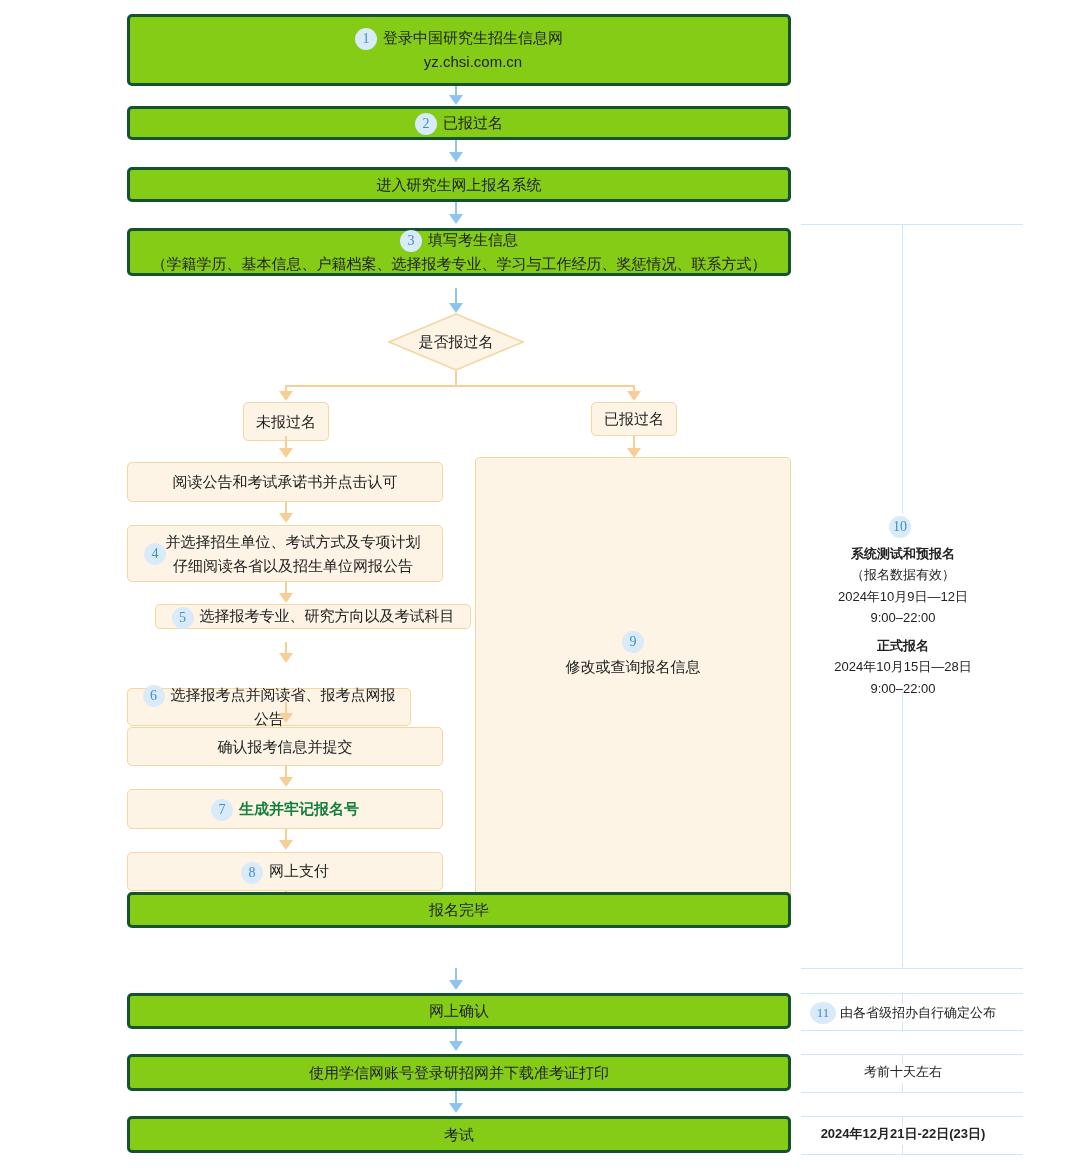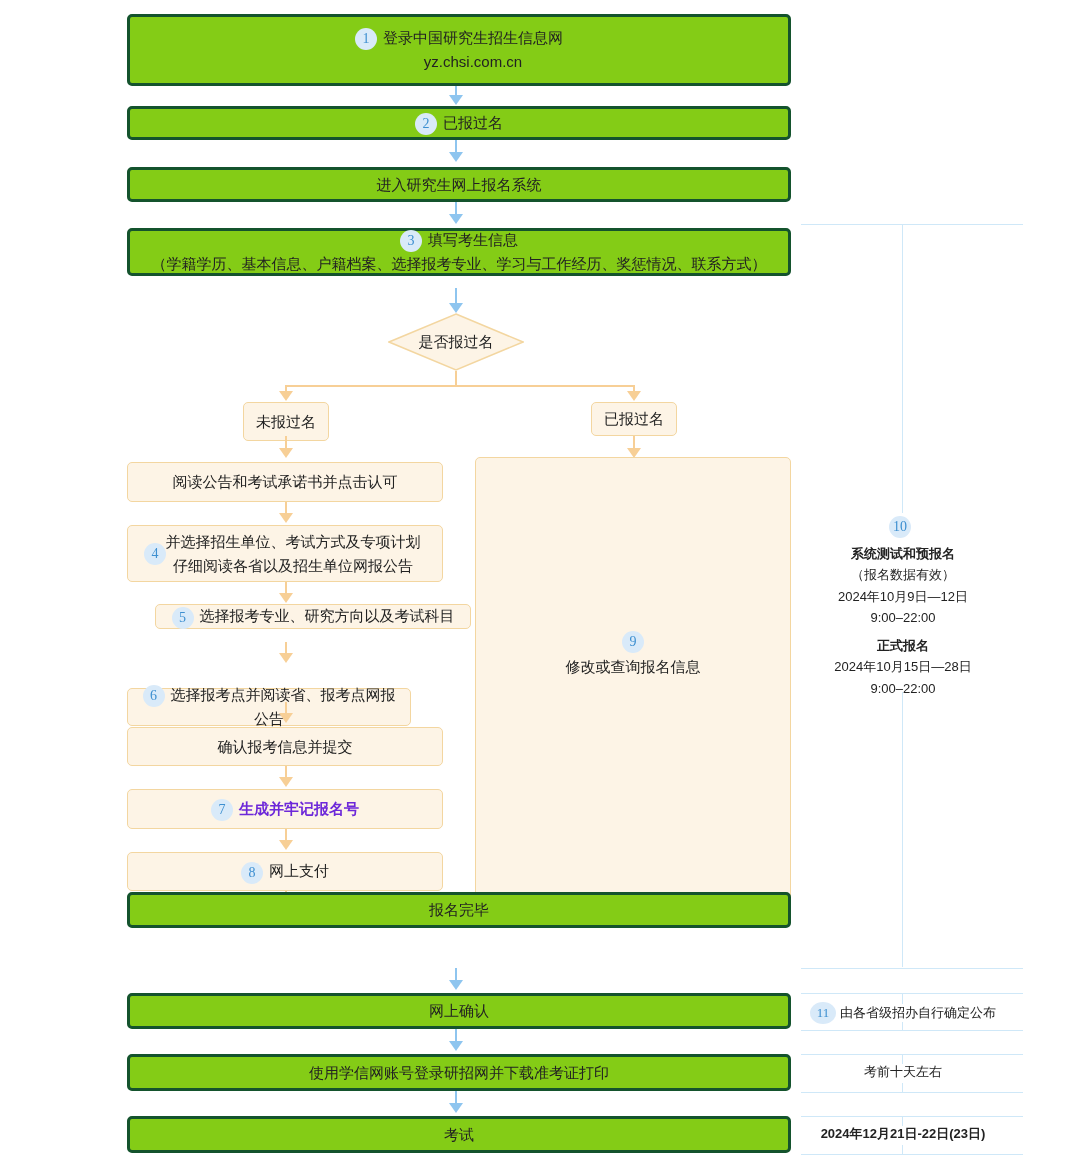--- a/index.html
+++ b/index.html
@@ -65,21 +65,21 @@
   .badge.wide {
     width: 26px;
     border-radius: 50%;
   }
   .badge.floating {
     position: absolute;
     margin: 0;
   }
 
   .line1 { display: block; }
-  .redtext { color: #6d28d9; font-weight: bold; }
+  .redtext { color: #15803d; font-weight: bold; }
   .strongtext { font-weight: bold; }
 
   
   .vline {
     position: absolute;
     width: 2px;
     background: #8ec5ef;
   }
   .vline.o { background: #f7cf96; }
   .hline {

